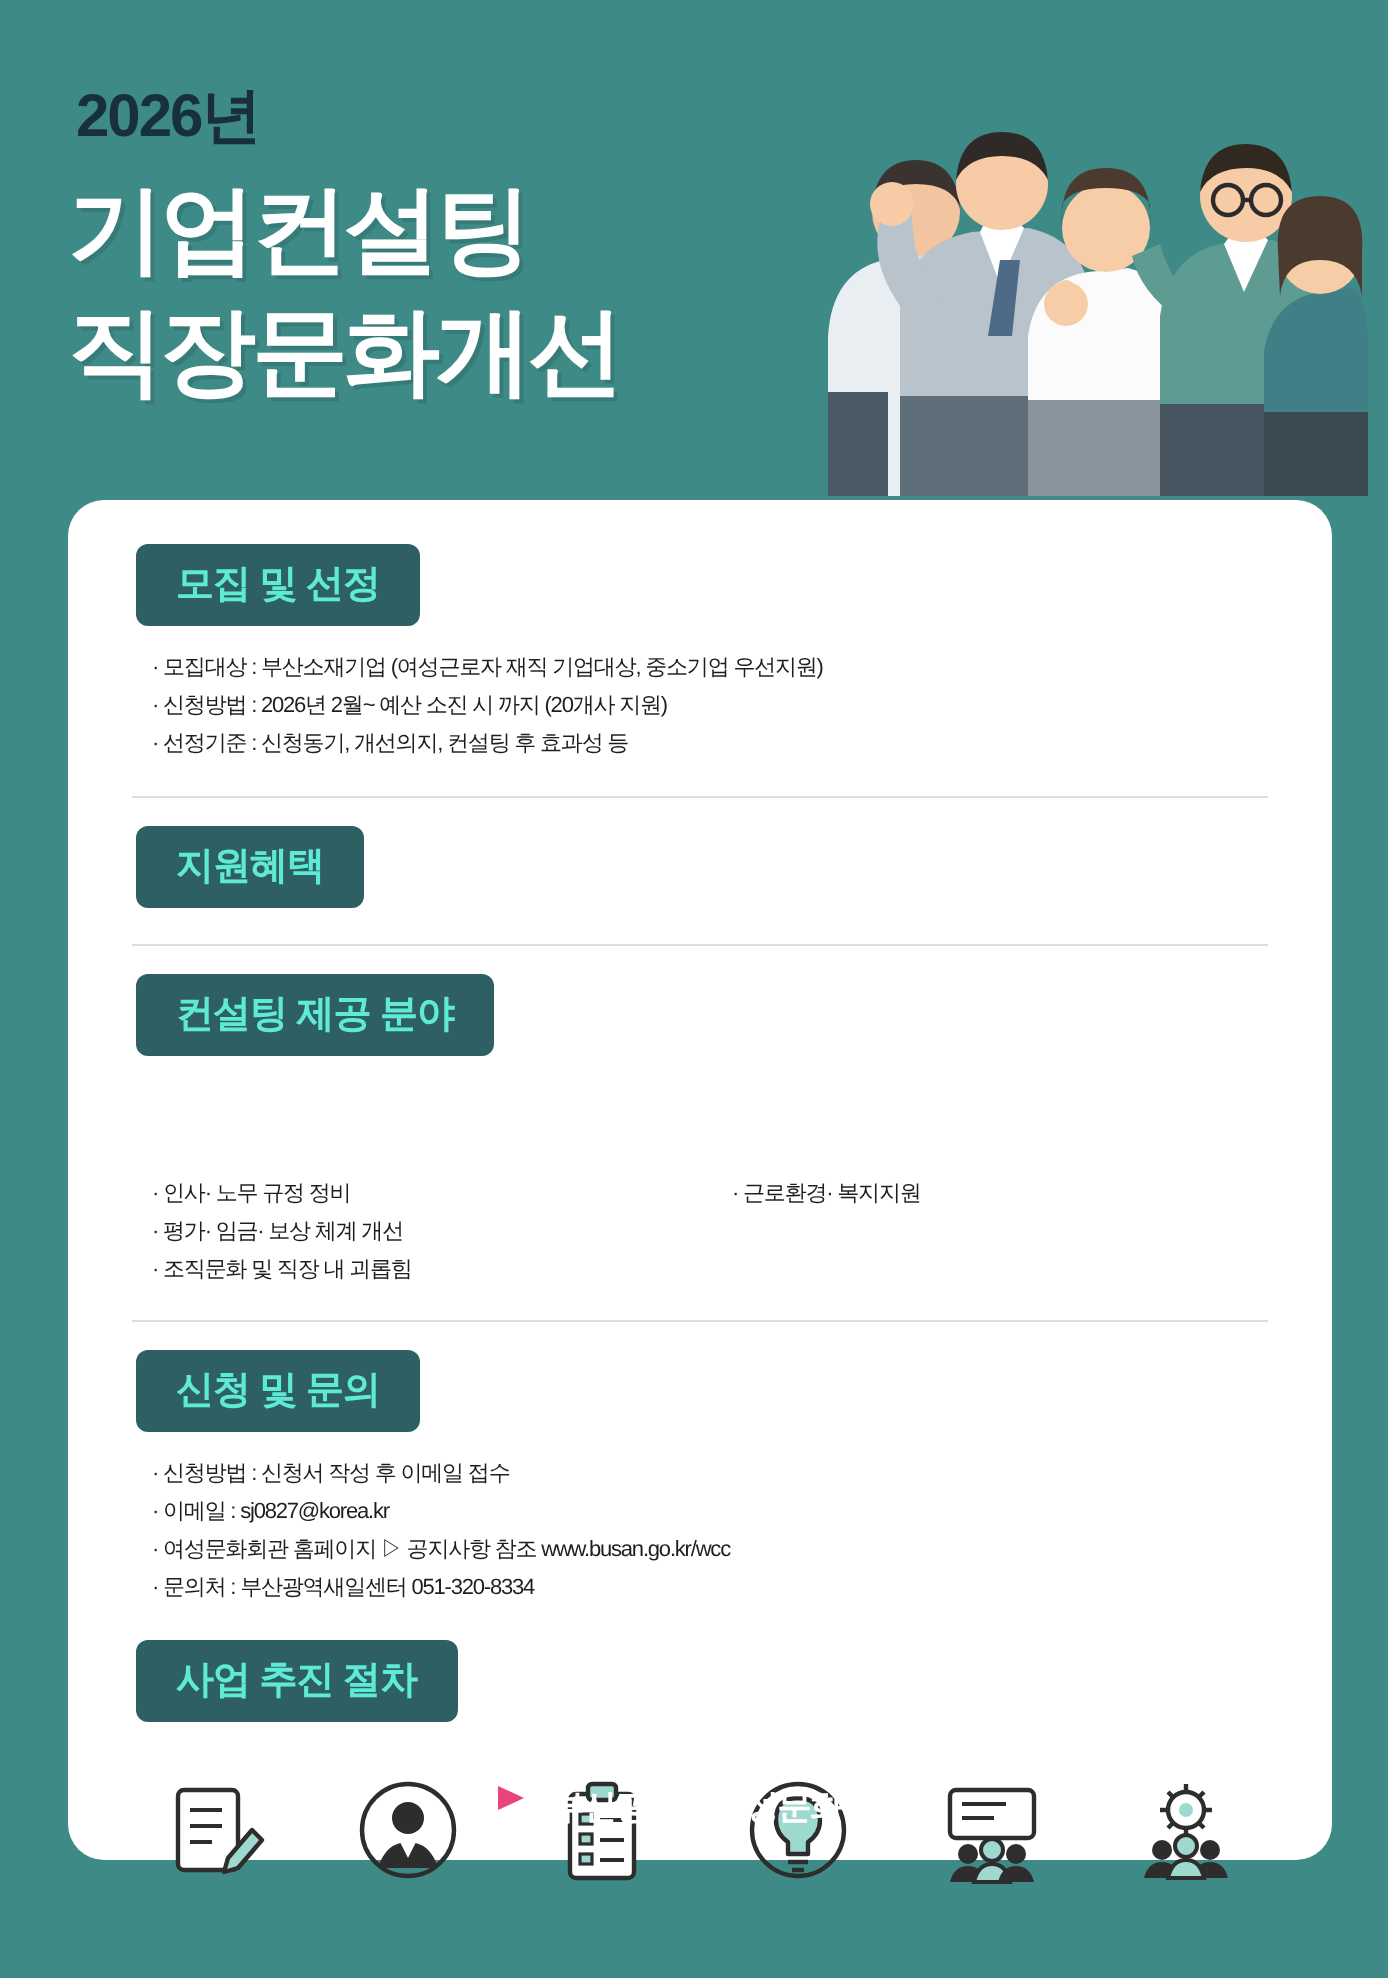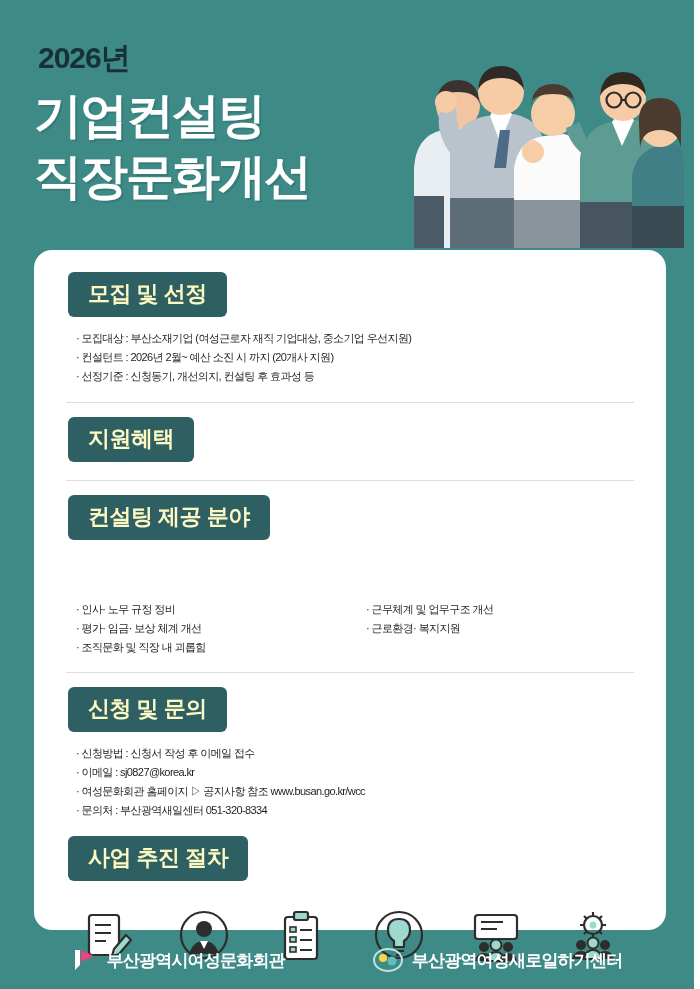--- a/index.html
+++ b/index.html
@@ -59,22 +59,22 @@
     width: 632px;
     height: 680px;
     background: #ffffff;
     border-radius: 18px;
     box-sizing: border-box;
     padding: 22px 28px 10px 28px;
   }
   .section-title {
     display: inline-block;
     background: #2e5f63;
-    color: #fef9c3;
-    font-size: 22px;
+    color: #5eead4;
+    font-size: 19px;
     font-weight: bold;
     letter-spacing: -0.5px;
     padding: 7px 20px 8px 20px;
     border-radius: 6px;
     margin: 0 0 12px 6px;
   }
   .section {
     margin-bottom: 6px;
   }
   .lines {
@@ -124,20 +124,21 @@
   .footer {
     position: absolute;
     left: 0;
     bottom: 0;
     width: 100%;
     height: 58px;
     display: flex;
     align-items: center;
     justify-content: center;
     gap: 88px;
+    flex-direction: column;
   }
   .logo {
     display: flex;
     align-items: center;
     gap: 9px;
   }
   .logo-text {
     font-size: 17px;
     font-weight: bold;
     color: #ffffff;
@@ -208,41 +209,40 @@
       </g>
     </svg>
   </div>
 
   <div class="card">
 
     <div class="section">
       <div class="section-title">모집 및 선정</div>
       <div class="lines">
         <div class="line">· 모집대상 : 부산소재기업 (여성근로자 재직 기업대상, 중소기업 우선지원)</div>
-        <div class="line">· 컨설턴트 : 2026년 2월~ 예산 소진 시 까지 (20개사 지원)</div>
+        <div class="line">· 신청방법 : 2026년 2월~ 예산 소진 시 까지 (20개사 지원)</div>
         <div class="line">· 선정기준 : 신청동기, 개선의지, 컨설팅 후 효과성 등</div>
       </div>
     </div>
     <div class="divider"></div>
 
     <div class="section">
       <div class="section-title">지원혜택</div>
     </div>
     <div class="divider"></div>
 
     <div class="section">
       <div class="section-title">컨설팅 제공 분야</div>
       <div class="two-col">
         <div class="col">
           <div class="line">· 인사· 노무 규정 정비</div>
           <div class="line">· 평가· 임금· 보상 체계 개선</div>
           <div class="line">· 조직문화 및 직장 내 괴롭힘</div>
         </div>
         <div class="col right">
-          <div class="line">· 근무체계 및 업무구조 개선</div>
           <div class="line">· 근로환경· 복지지원</div>
         </div>
       </div>
     </div>
     <div class="divider"></div>
 
     <div class="section">
       <div class="section-title">신청 및 문의</div>
       <div class="lines">
         <div class="line">· 신청방법 : 신청서 작성 후 이메일 접수</div>

